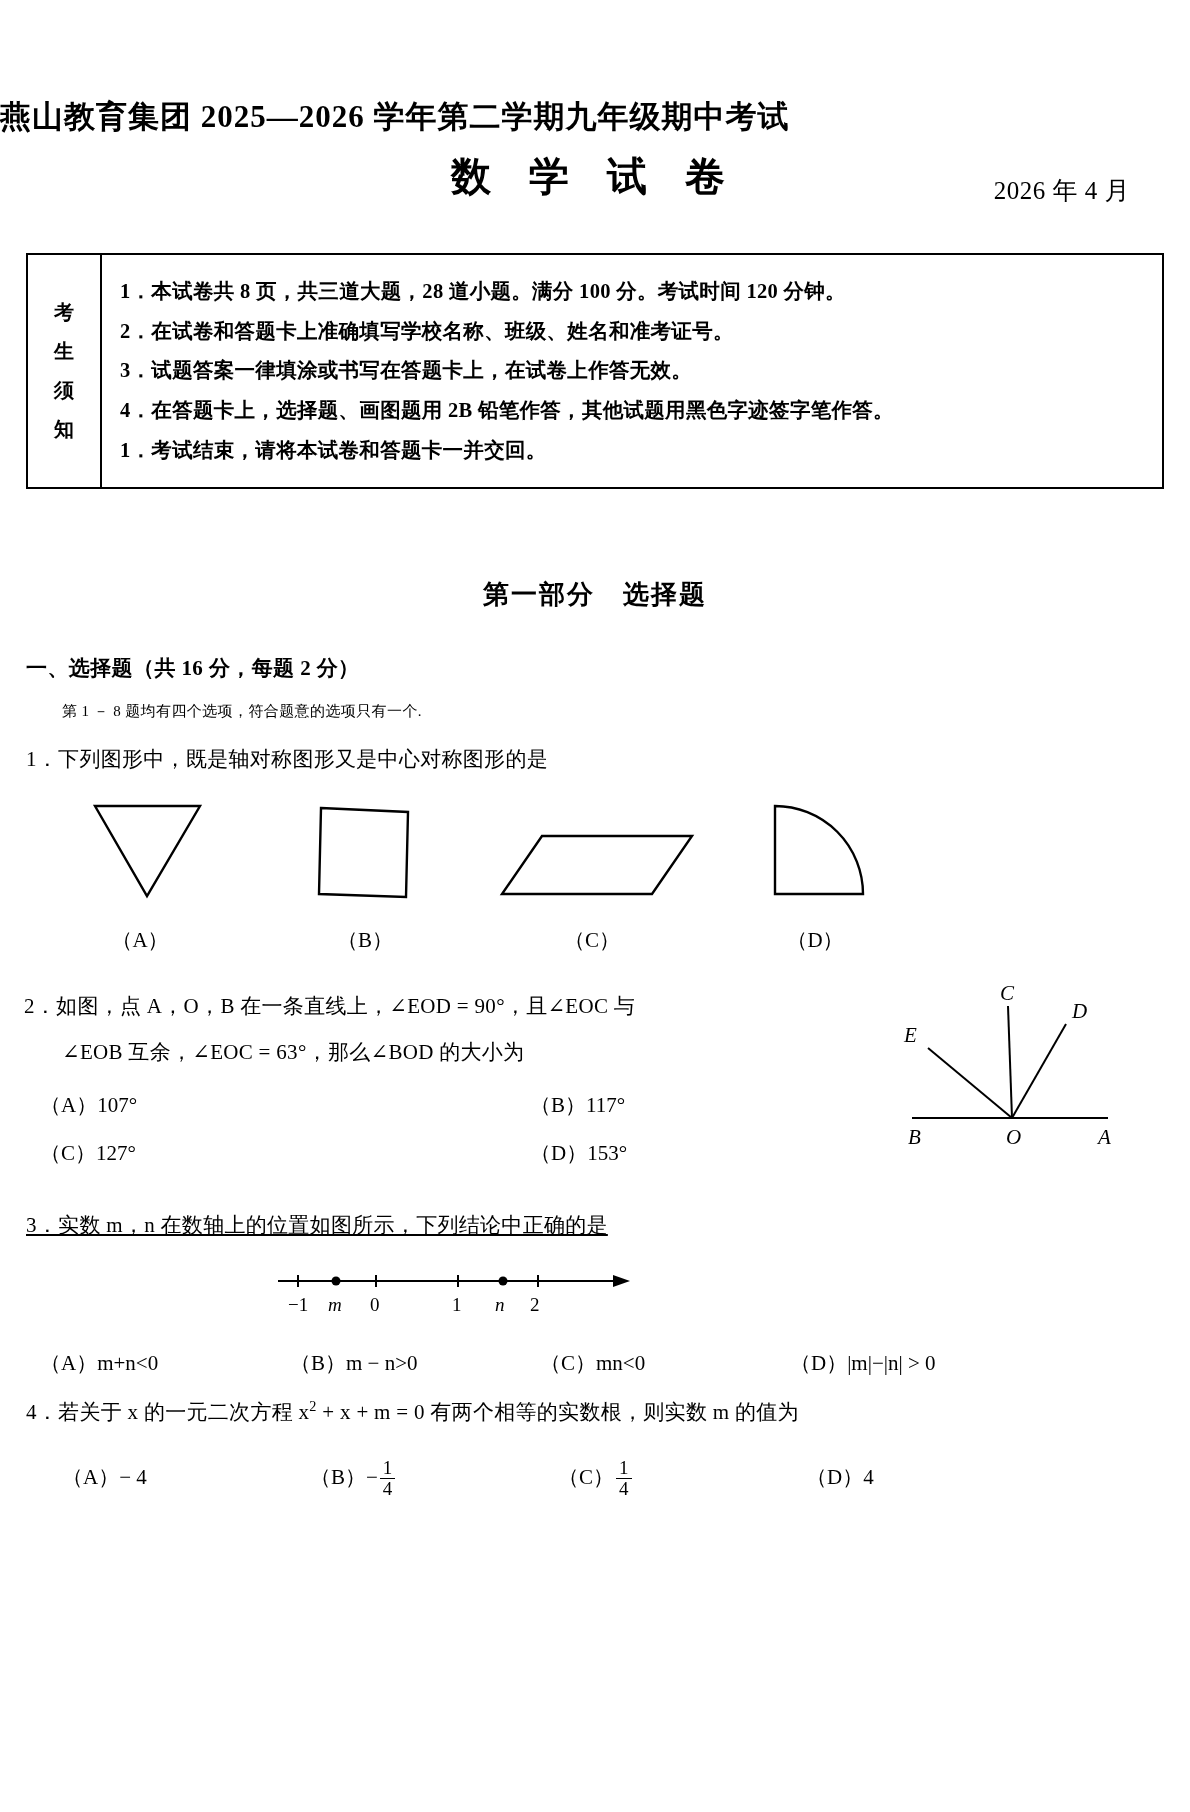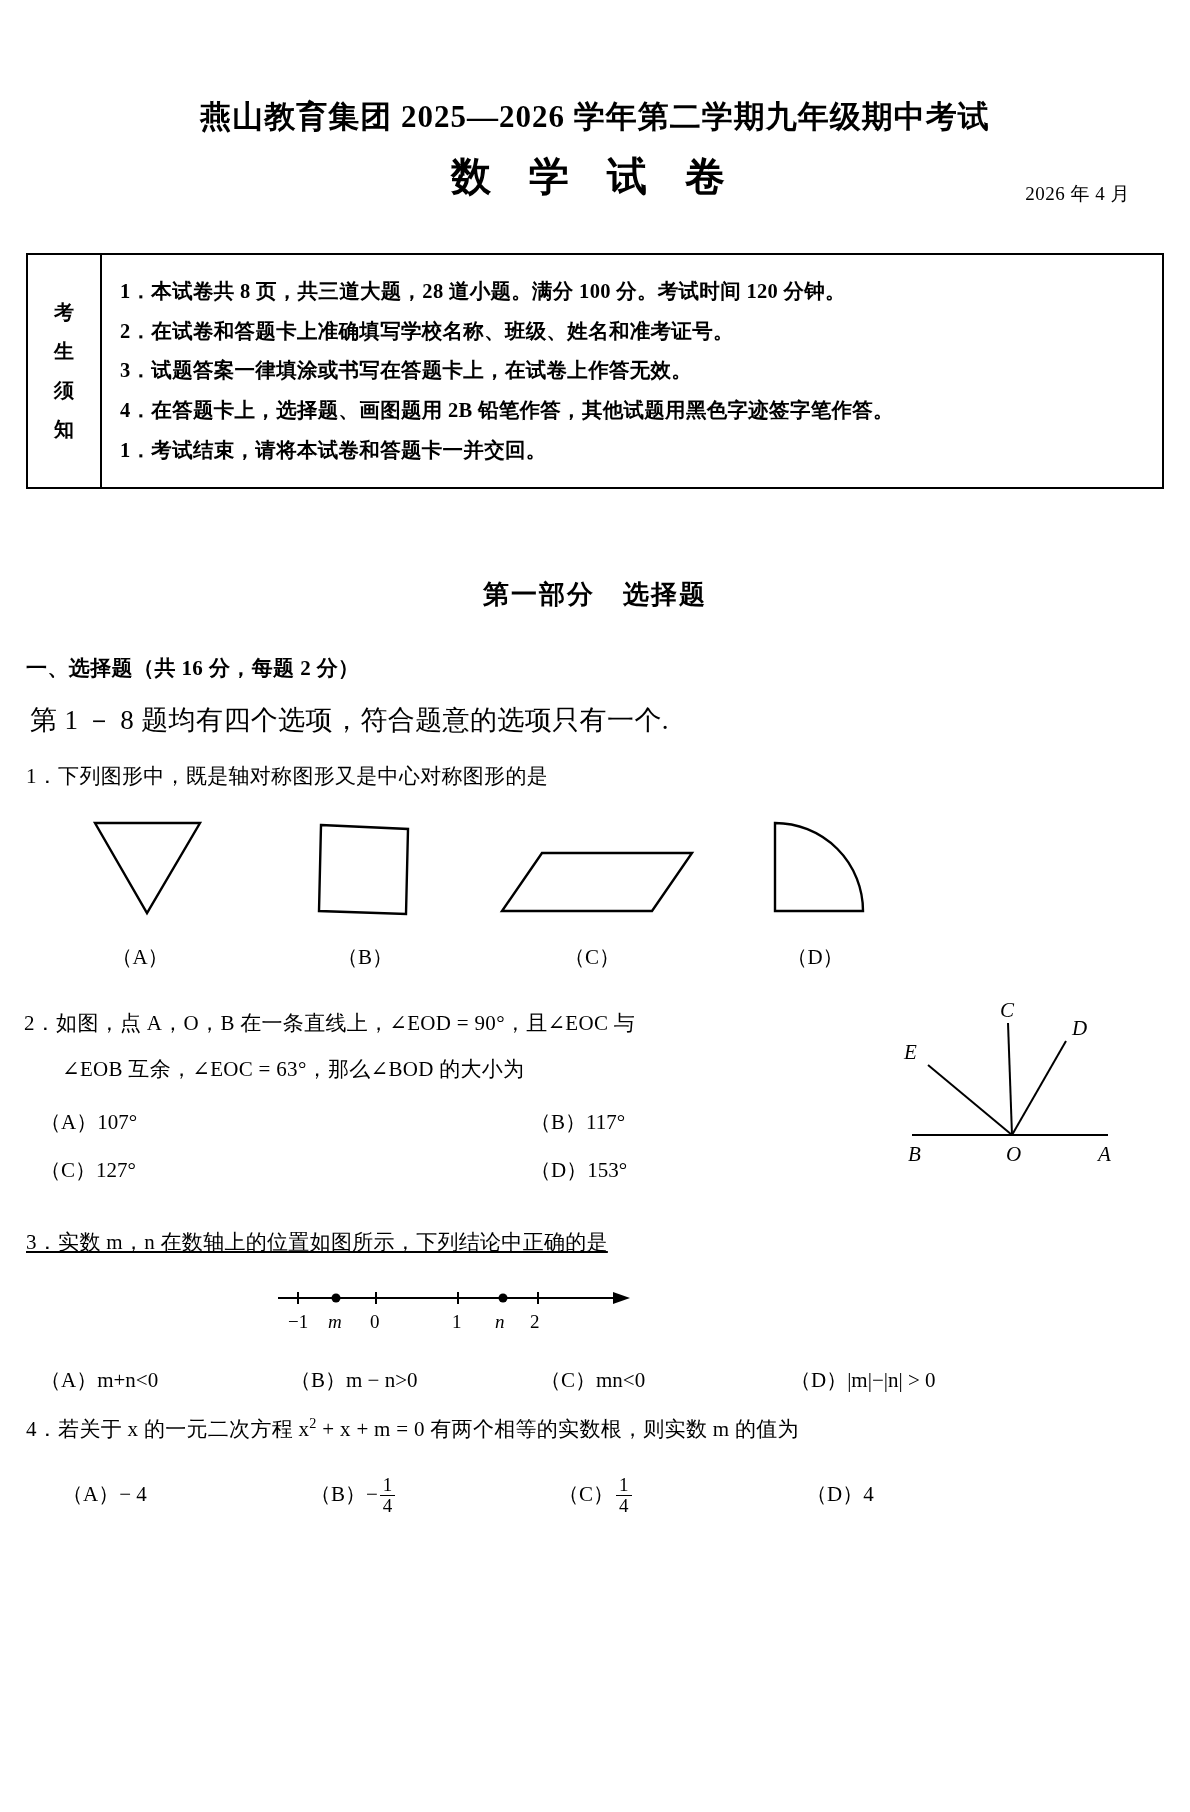--- a/index.html
+++ b/index.html
@@ -18,21 +18,20 @@
   .page {
     position: relative;
     width: 1190px;
     height: 1812px;
     padding: 0;
     box-sizing: border-box;
   }
 
   
   .hdr-main {
-    text-align: center;
     font-size: 31px;
     font-weight: bold;
     letter-spacing: 1px;
     margin-top: 98px;
     line-height: 1.2;
   }
   .hdr-row2 {
     position: relative;
     margin-top: 20px;
     height: 56px;
@@ -41,21 +40,21 @@
     text-align: center;
     font-size: 40px;
     font-weight: bold;
     letter-spacing: 14px;
     line-height: 1.1;
   }
   .hdr-date {
     position: absolute;
     right: 60px;
     bottom: 4px;
-    font-size: 19px;
+    font-size: 25px;
     font-weight: normal;
     letter-spacing: 0.5px;
   }
 
   
   .notice {
     margin: 42px 26px 0 26px;
     border: 2px solid #000;
     display: flex;
     min-height: 232px;
@@ -97,22 +96,22 @@
   }
 
   
   .sec-title {
     font-size: 21px;
     font-weight: bold;
     margin: 42px 0 0 26px;
     letter-spacing: 0.4px;
   }
   .sec-note {
-    font-size: 27px;
-    margin: 20px 0 0 30px;
+    font-size: 15px;
+    margin: 20px 0 0 62px;
     letter-spacing: 0.4px;
   }
   .q {
     font-size: 21px;
     margin: 22px 0 0 26px;
     letter-spacing: 0.3px;
     line-height: 1.55;
   }
 
   

